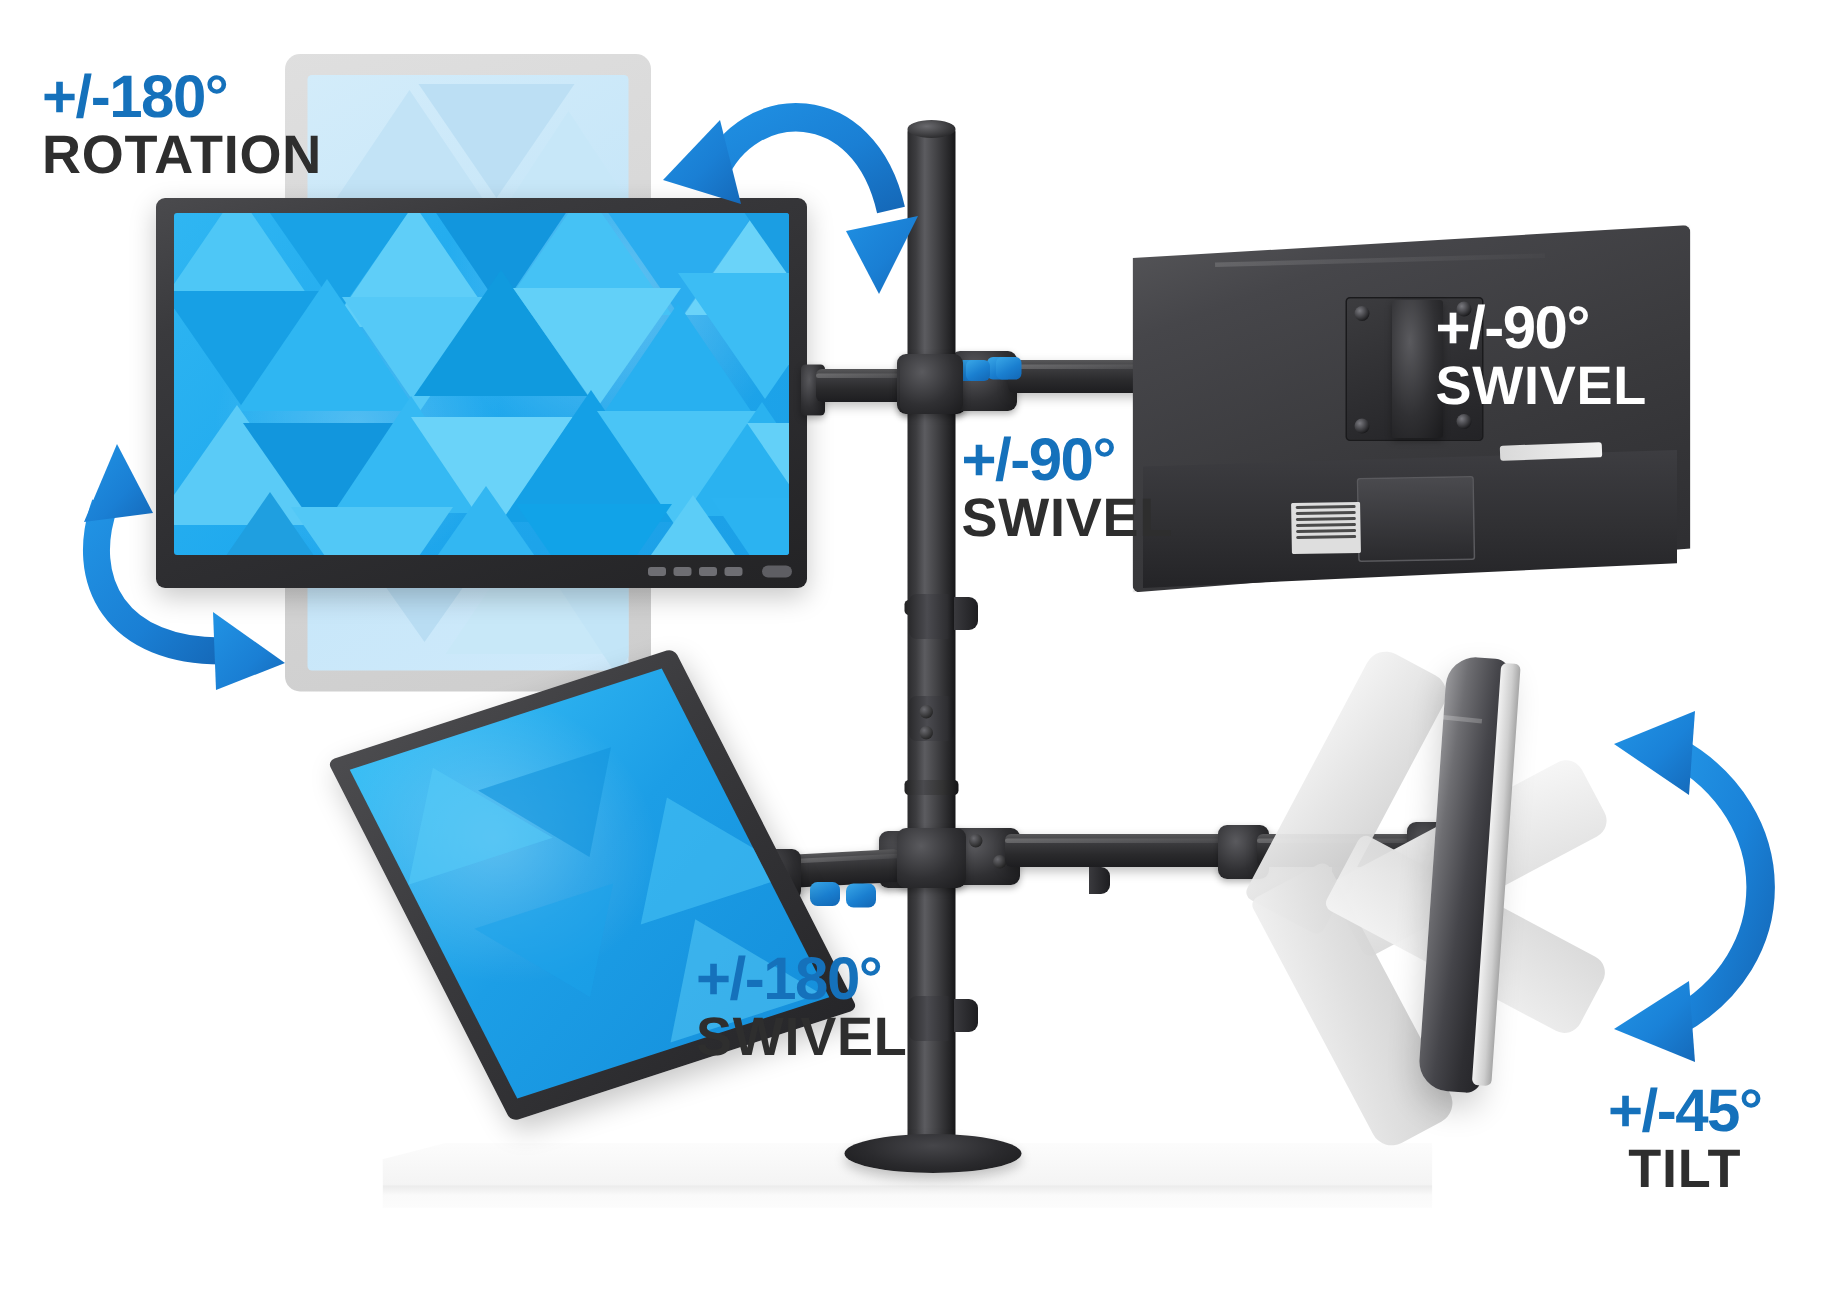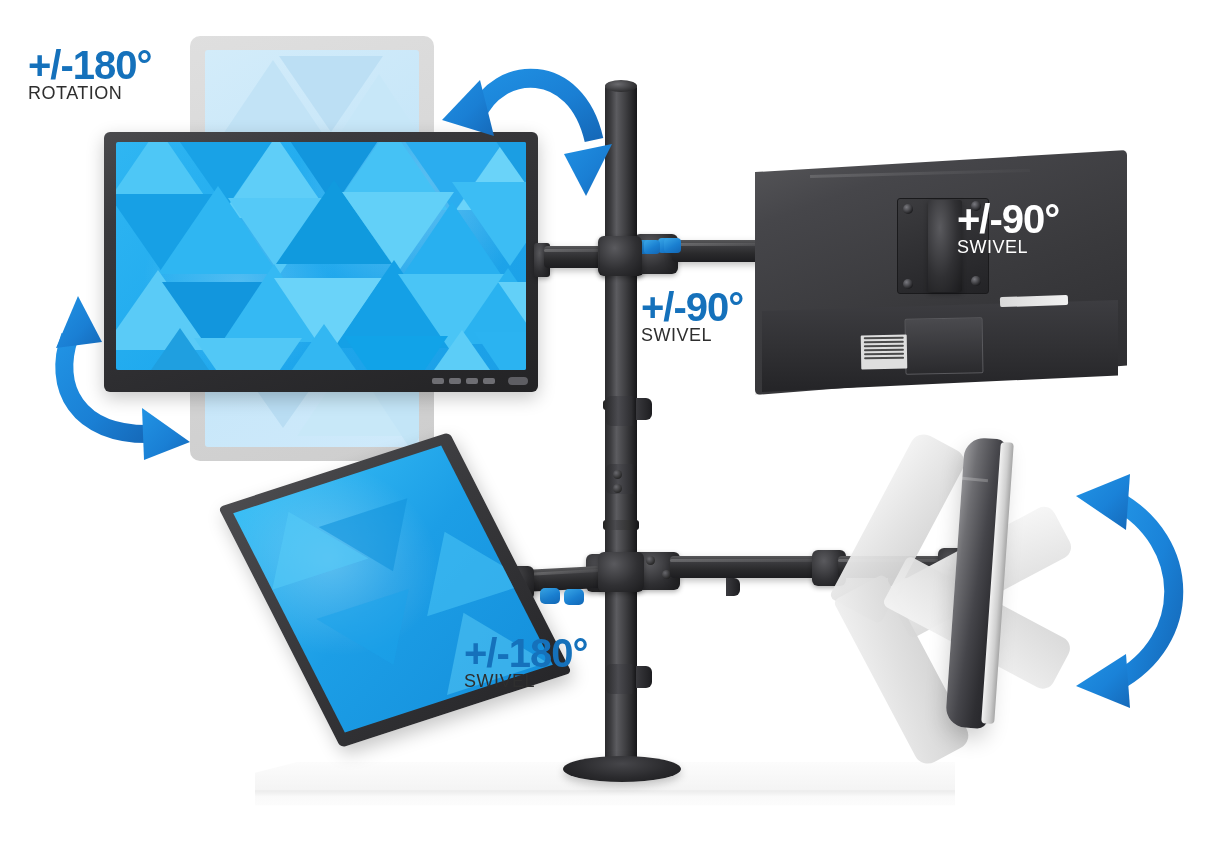--- a/index.html
+++ b/index.html
@@ -155,21 +155,21 @@
 
   
   .callout { position: absolute; line-height: 0.98; white-space: nowrap; }
   .callout .deg {
     display: block;
     font-size: 40px; font-weight: 700; letter-spacing: -1px;
     color: #1571bb;
   }
   .callout .sub {
     display: block;
-    font-size: 18px; font-weight: 400; letter-spacing: .5px;
+    font-size: 36px; font-weight: 700; letter-spacing: .5px;
     color: #2e2e2e;
   }
   .callout.on-dark .deg { color: #ffffff; }
   .callout.on-dark .sub { color: #ffffff; }
 </style>
 </head>
 <body>
 
 <div id="stage">
 
@@ -433,14 +433,18 @@
   <div class="callout on-dark" style="left:957px;top:200px;">
     <span class="deg">+/-90°</span>
     <span class="sub">SWIVEL</span>
   </div>
 
   <div class="callout" style="left:464px;top:634px;">
     <span class="deg">+/-180°</span>
     <span class="sub">SWIVEL</span>
   </div>
 
+  <div class="callout" style="left:1072px;top:722px;text-align:center;">
+    <span class="deg">+/-45°</span>
+    <span class="sub">TILT</span>
+  </div>
 
 </div>
 
 </body></html>

